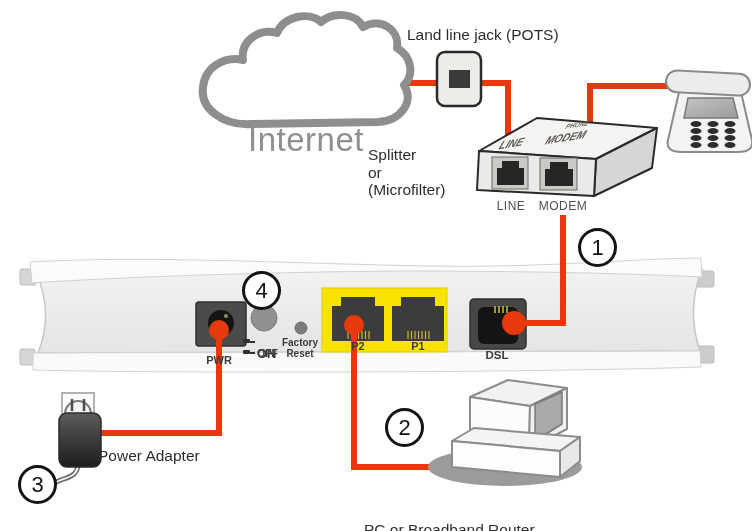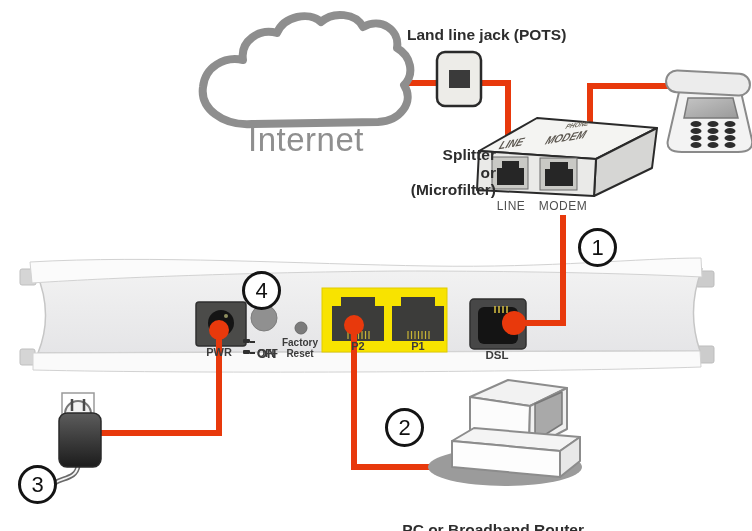--- a/index.html
+++ b/index.html
@@ -2,24 +2,24 @@
 <html><head>
 <meta charset="utf-8">
 <style>
   html,body { margin:0; padding:0; background:#ffffff; }
   .stage {
     position:relative; width:752px; height:531px; background:#ffffff;
     font-family:"Liberation Sans", sans-serif; overflow:hidden;
   }
   .stage > svg { position:absolute; left:0; top:0; }
   .lbl {
-    position:absolute; color:#2d2d2d; font-weight:bold; font-size:15.5px;
+    position:absolute; color:#2d2d2d; font-weight:normal; font-size:15.5px;
     line-height:17.5px; white-space:nowrap;
   }
-  .lbl.centered { text-align:right; white-space:normal; }
+  .lbl.centered { text-align:left; white-space:normal; }
   .cloud-lbl {
     position:absolute; color:#8f8f8f; font-weight:400; font-size:33px;
     letter-spacing:.5px; text-align:center;margin-top:48px;
   }
   .port-lbl {
     position:absolute; color:#3b3b3b; font-weight:bold; font-size:11px;
     text-align:center; line-height:11px;
   }
   .splitjack-lbl {
     position:absolute; color:#4f4f4f; font-weight:normal; font-size:12px;
@@ -192,31 +192,32 @@
     <div>(Microfilter)</div>
   </div>
 
   <div class="sheared" style="left:500px; top:137px;">LINE</div>
   <div class="sheared" style="left:546px; top:131px;">MODEM</div>
   <div class="sheared tiny" style="left:566px; top:121px;">PHONE</div>
 
   <div class="splitjack-lbl" style="left:491px; top:199px; width:40px;">LINE</div>
   <div class="splitjack-lbl" style="left:538px; top:199px; width:50px;">MODEM</div>
 
-  <div class="port-lbl" style="left:197px; top:347px; width:44px;">PWR</div>
+  <div class="port-lbl" style="left:197px; top:355px; width:44px;">PWR</div>
   <div class="port-lbl" style="left:257px; top:348px; text-align:left; font-size:13px;">ON</div>
   <div class="port-lbl" style="left:257px; top:348px; text-align:right; font-size:10.5px;">OFF</div>
   <div class="port-lbl" style="left:274px; top:337px; width:52px; font-size:10px;">
     <div>Factory</div>
     <div>Reset</div>
   </div>
   <div class="port-lbl" style="left:346px; top:341px; width:24px;">P2</div>
   <div class="port-lbl" style="left:406px; top:341px; width:24px;">P1</div>
   <div class="port-lbl" style="left:477px; top:350px; width:40px; font-size:11.5px;">DSL</div>
 
+  <div class="lbl" style="left:98px; top:447px;">Power Adapter</div>
 
   <div class="lbl centered" style="left:364px; top:521px; width:220px;">PC or Broadband Router</div>
 
   <div class="callout" style="left:578px; top:228px;">1</div>
   <div class="callout" style="left:385px; top:408px;">2</div>
   <div class="callout" style="left:18px; top:465px;">3</div>
   <div class="callout" style="left:242px; top:271px;">4</div>
 
 </div>
 

